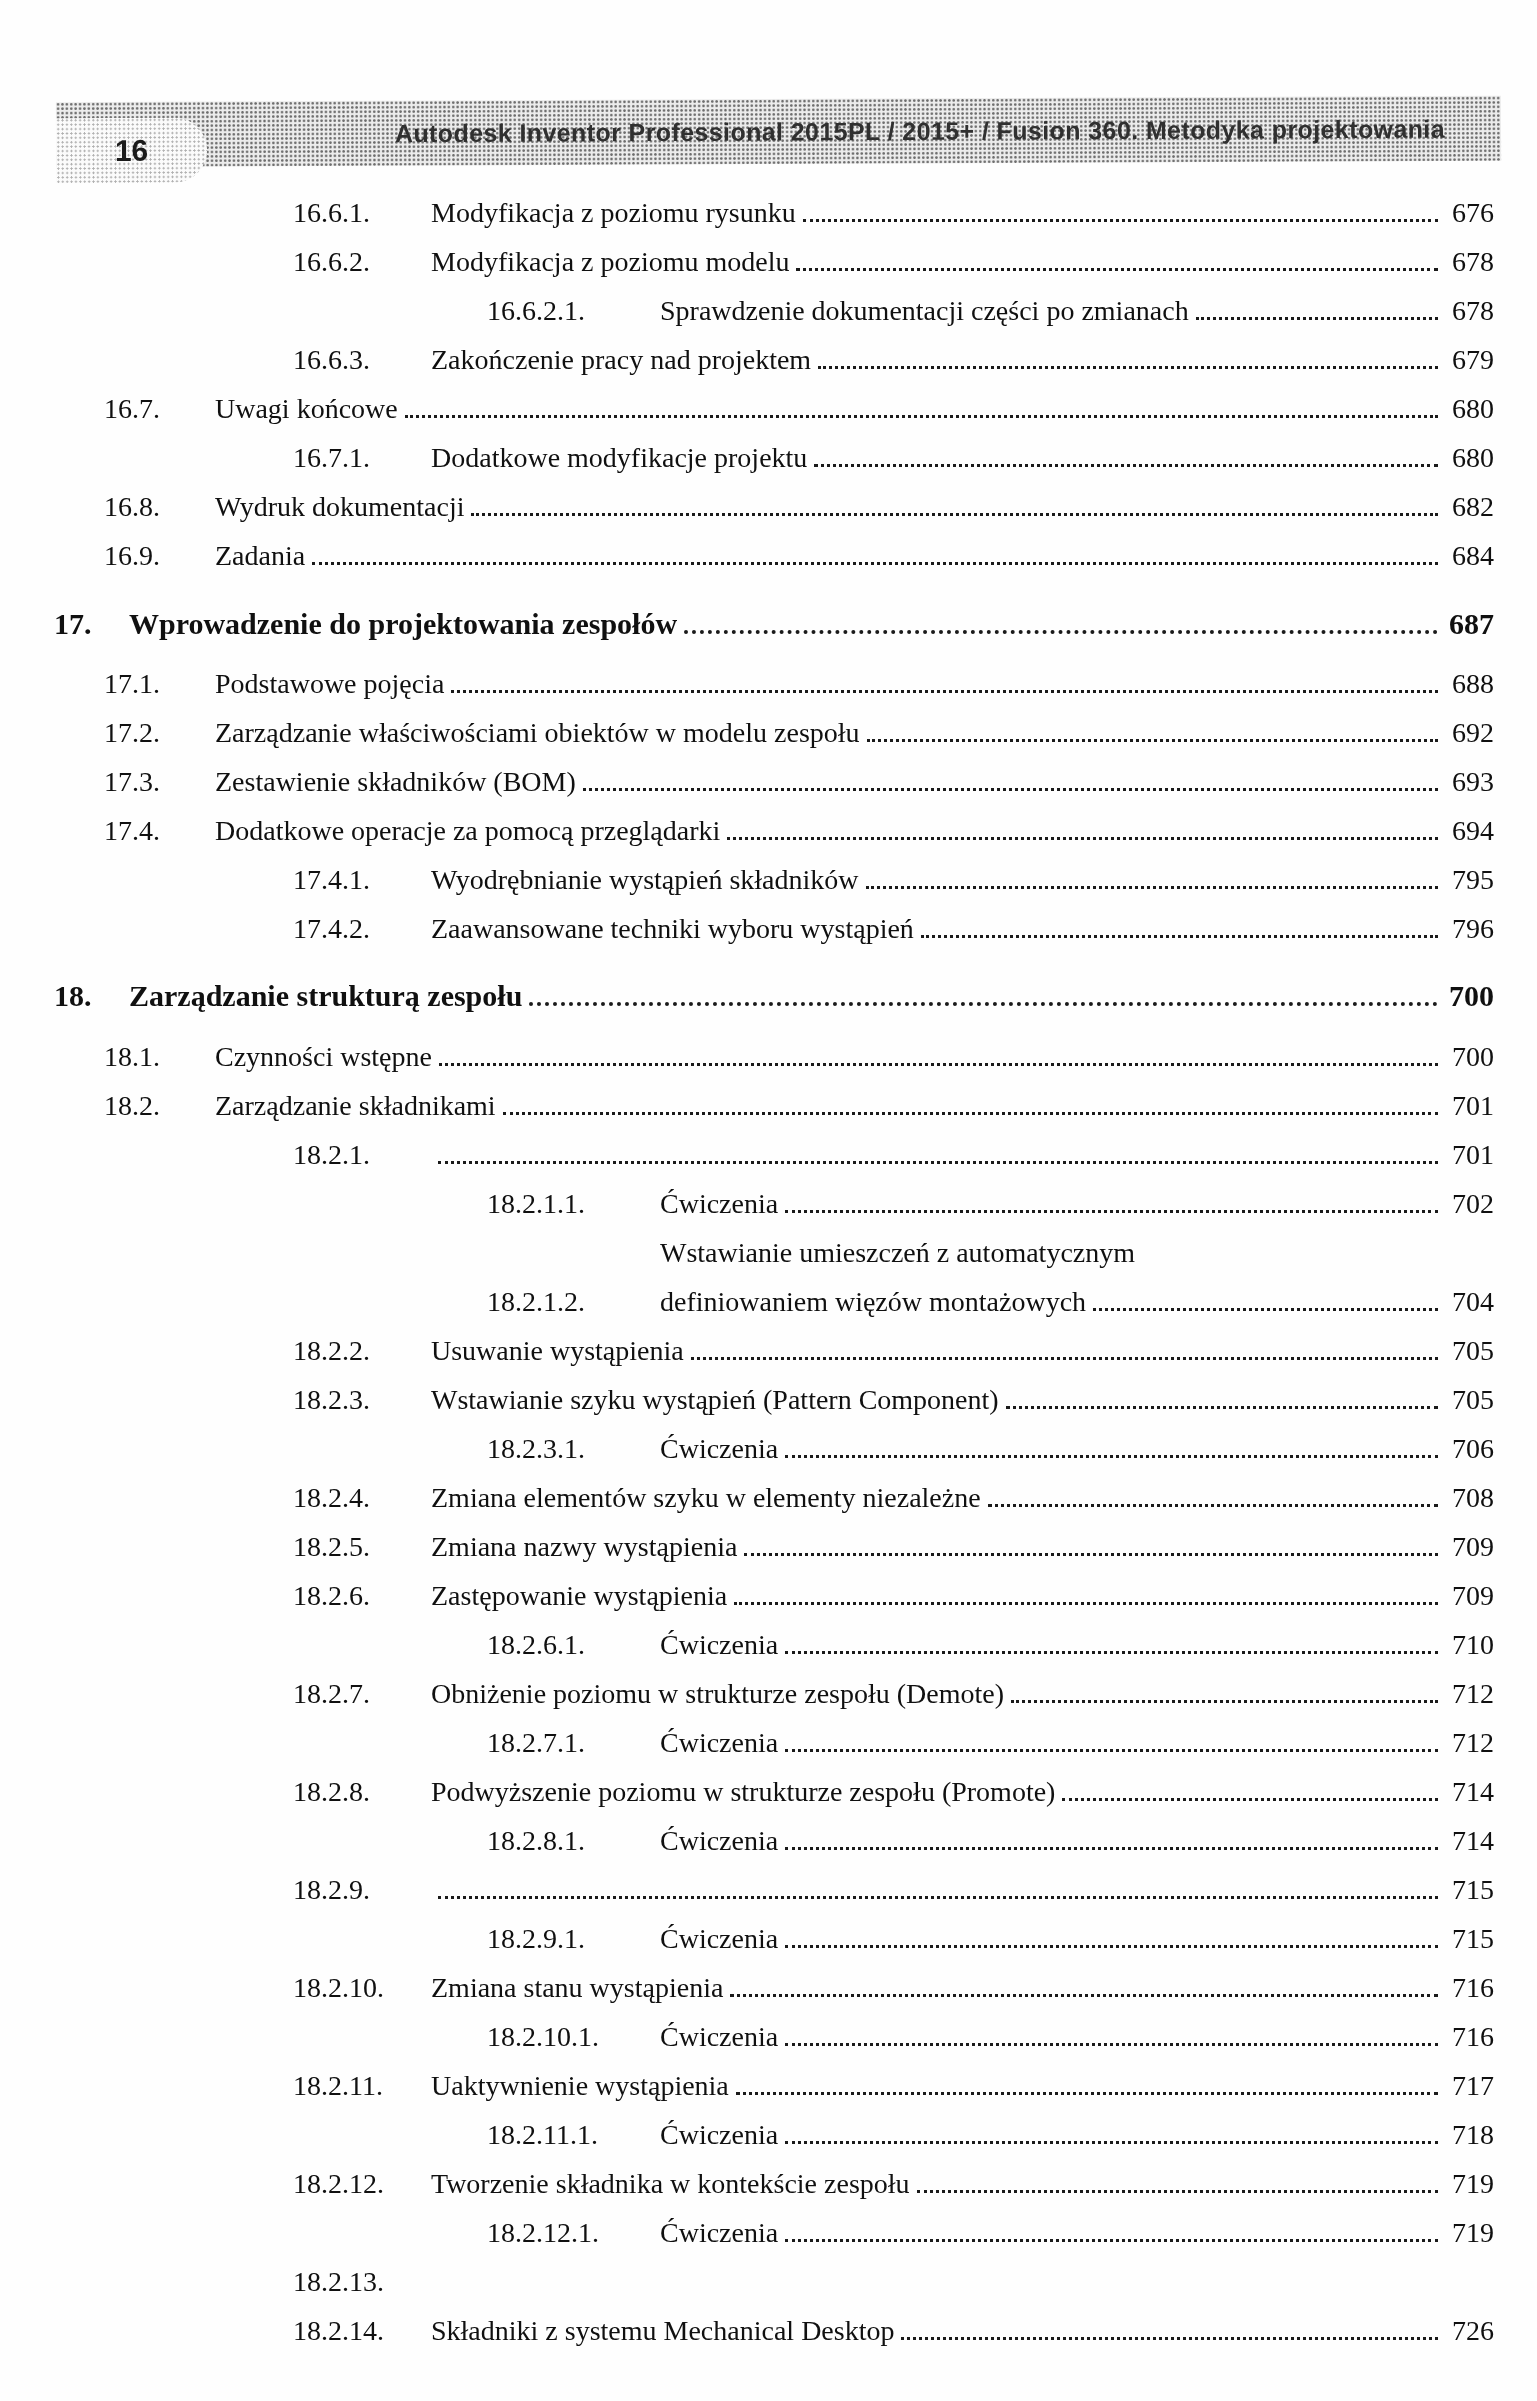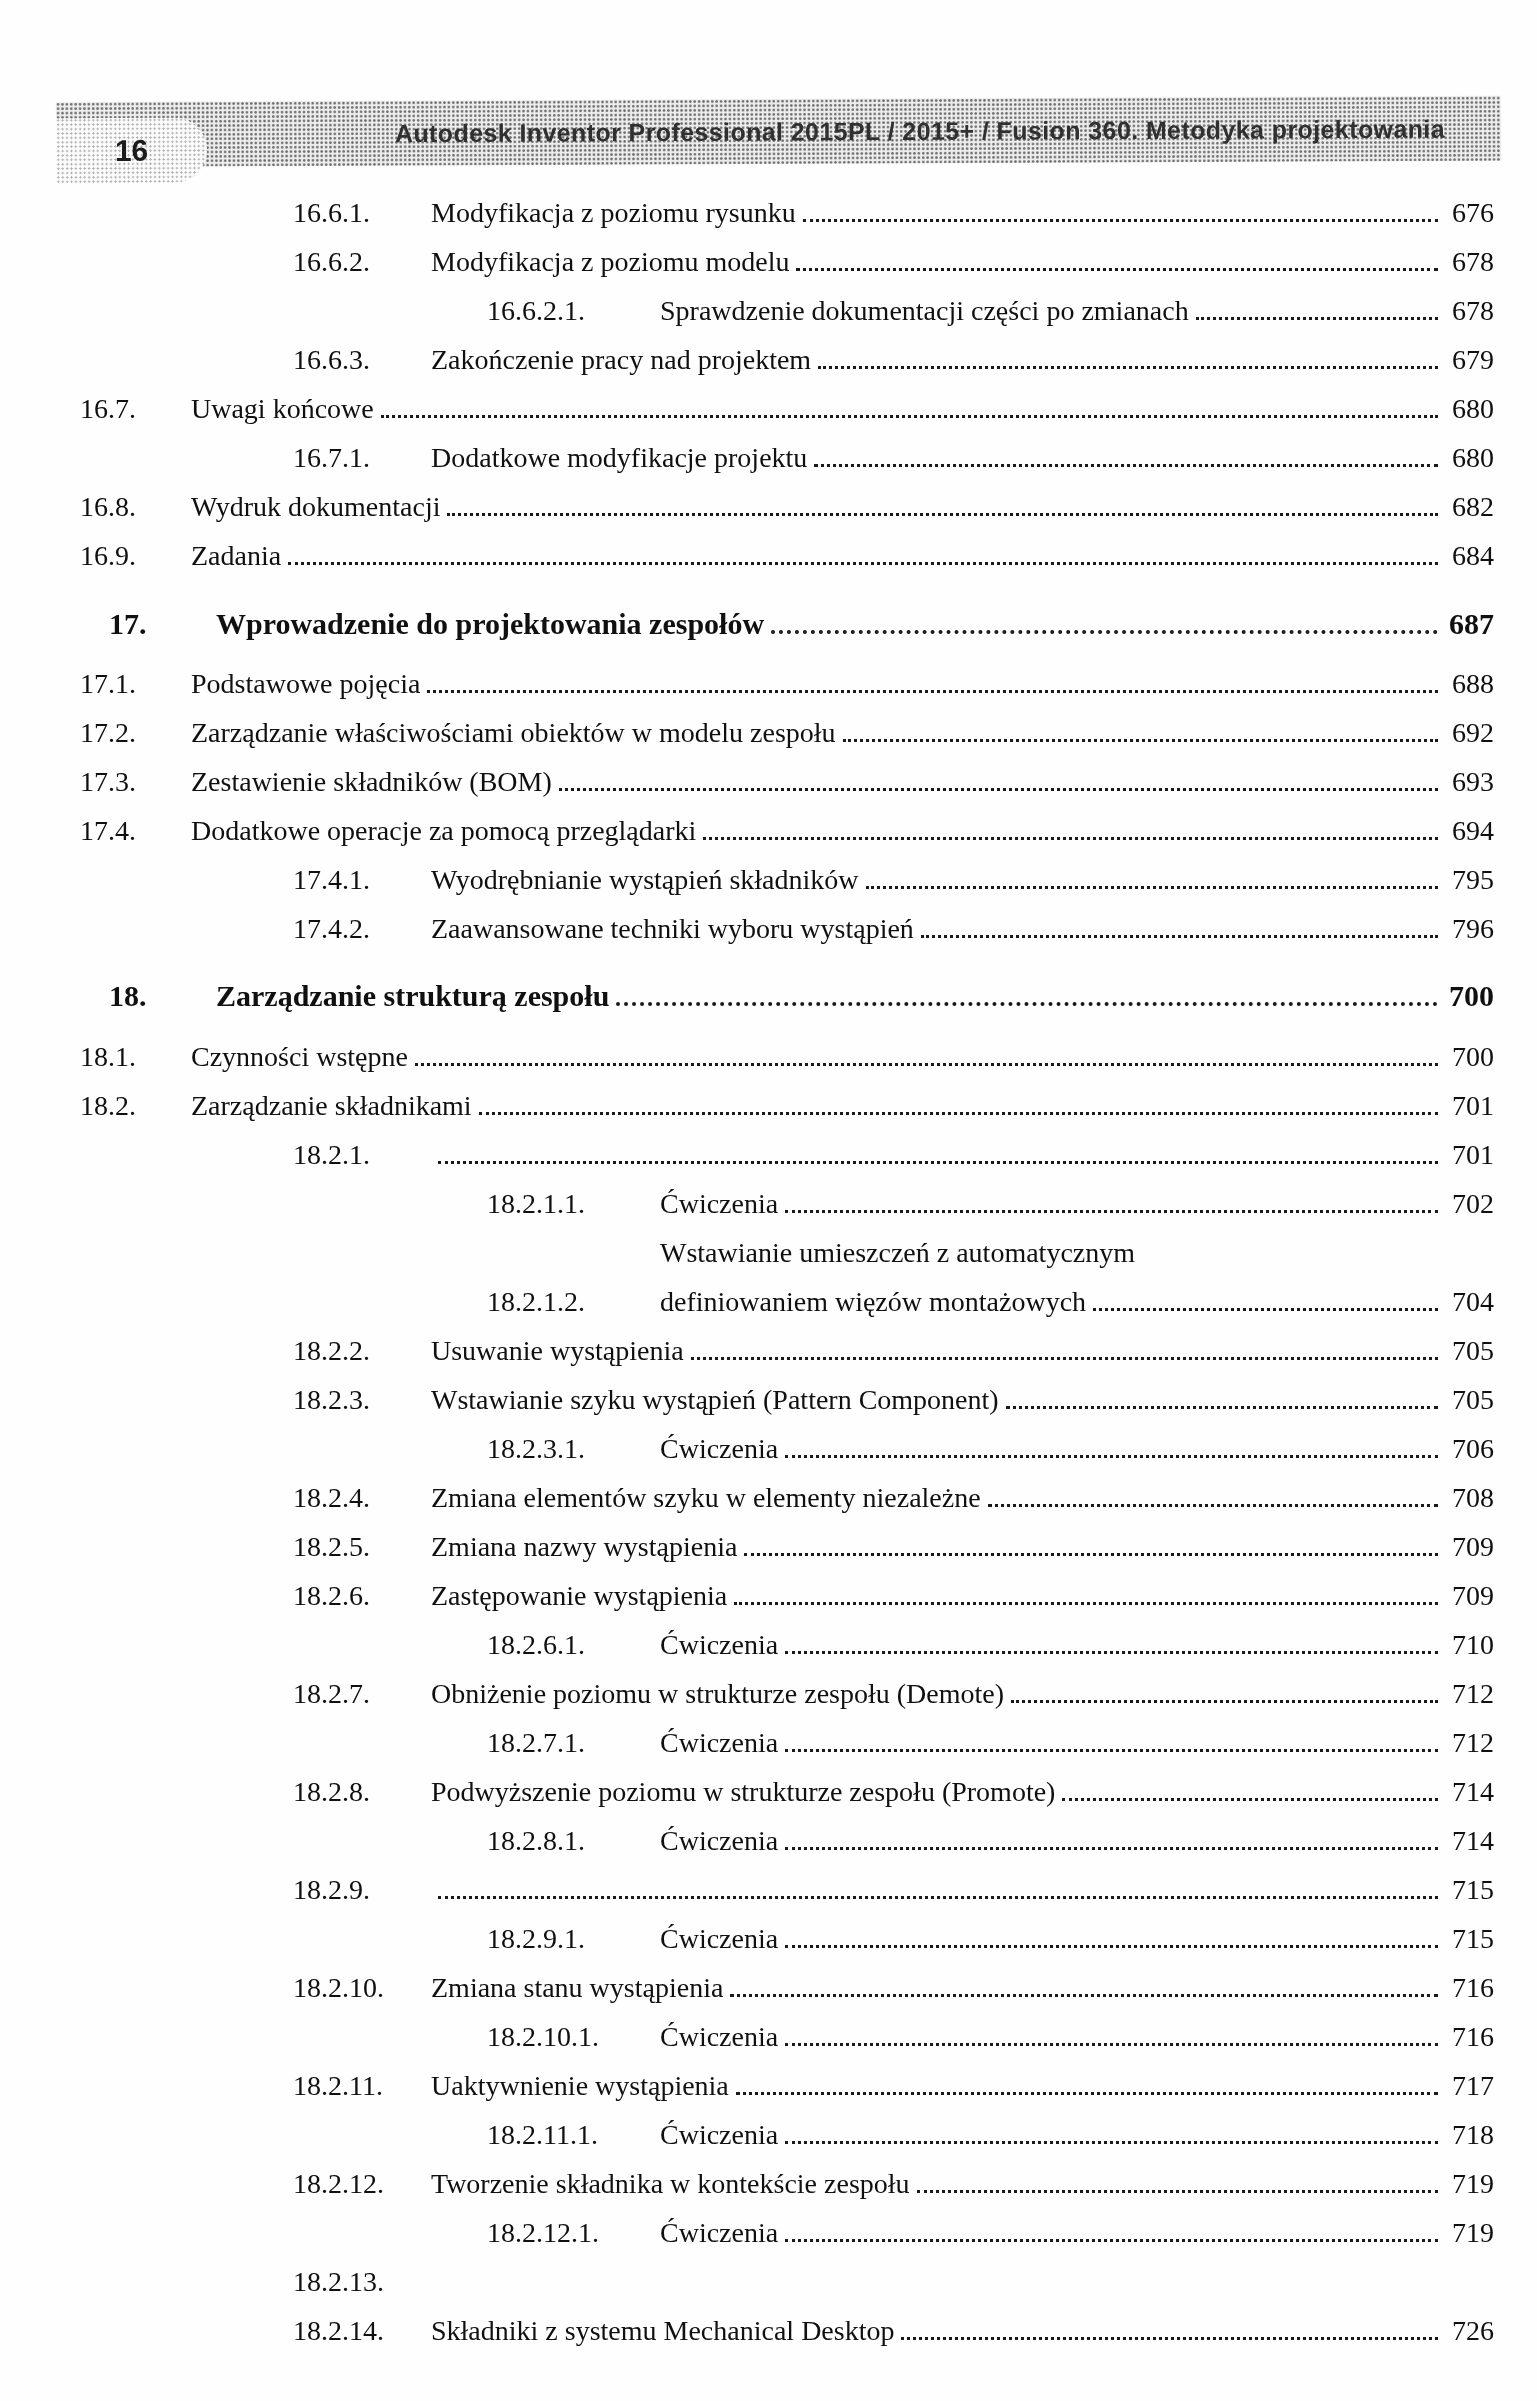--- a/index.html
+++ b/index.html
@@ -56,24 +56,24 @@
   .toc-body.single { display:flex; align-items:baseline; }
   .toc-line2 { display:flex; align-items:baseline; }
   .leader {
     flex:1;
     border-bottom:3.5px dotted #1a1a1a;
     margin:0 5.3px 0 7px;
     min-width:26.4px;
   }
   .toc-page { flex:none; min-width:51px; text-align:right; }
 
-  .lvl0 { padding-left:109px; font-weight:bold; font-size:30px; margin:18.5px 0 11.4px;gap:32px; }
+  .lvl0 { padding-left:54px; font-weight:bold; font-size:30px; margin:18.5px 0 11.4px; }
   .lvl0 .toc-num { width:75px; }
   .lvl0 .leader  { border-bottom-width:4.4px; }
-  .lvl1 { padding-left:80px; }
+  .lvl1 { padding-left:104px; }
   .lvl1 .toc-num { width:111px; }
   .lvl2 { padding-left:293px; }
   .lvl2 .toc-num { width:138px; }
   .lvl3 { padding-left:447px; }
   .lvl3 .toc-num { width:173px;margin-left:40px; }
 </style>
 </head>
 <body>
 
 <div class="page">

